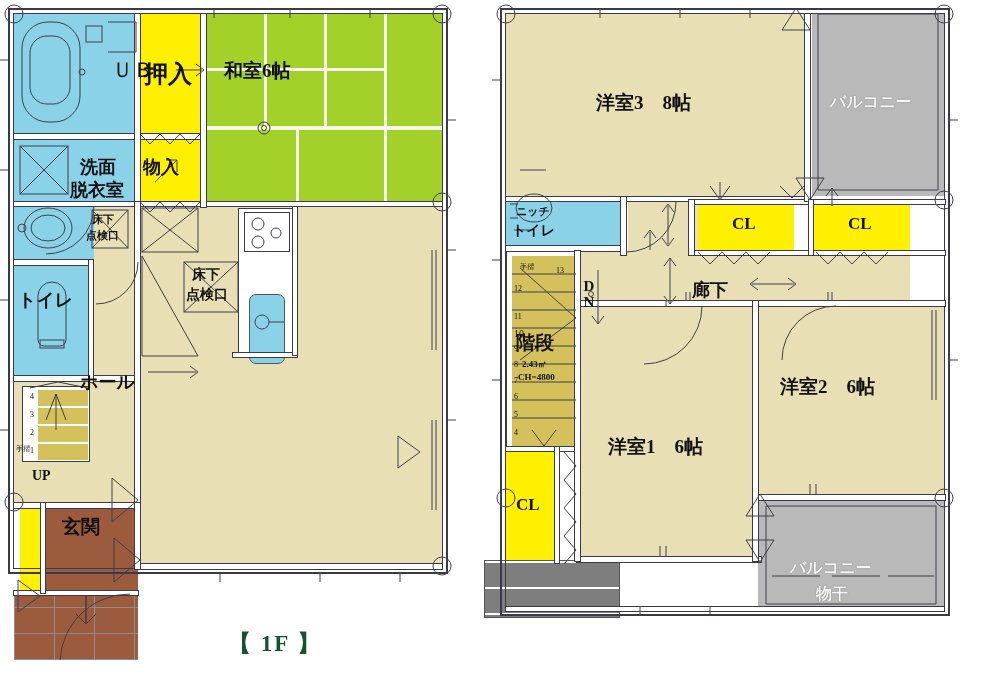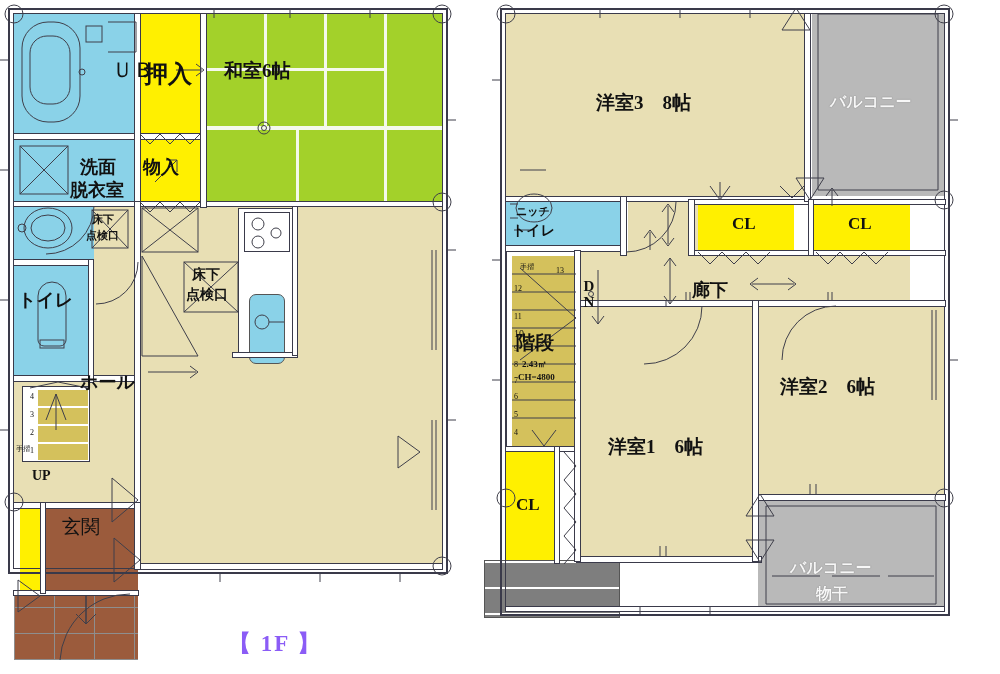--- a/index.html
+++ b/index.html
@@ -37,21 +37,21 @@
   .exstair{position:absolute;background:
       repeating-linear-gradient(180deg,#ffffff 0 2px,#7e7e7e 2px 26px);
       border:1px solid #555;box-sizing:border-box;}
 
   
   .tatami-line{position:absolute;background:#f4f9ec;}
 
   svg.ov{position:absolute;left:0;top:0;width:100%;height:100%;
          pointer-events:none;overflow:visible;}
 
-  .floor-tag{position:absolute;font-size:23px;font-weight:bold;letter-spacing:2px;color:#8b5cf6;}
+  .floor-tag{position:absolute;font-size:23px;font-weight:bold;letter-spacing:2px;color:#14532d;}
 
   .t-v{writing-mode:vertical-rl;text-orientation:upright;}
 </style>
 </head>
 <body>
 
 <div class="plan" id="plan-1f">
 
   <div class="room f-blue" style="left:14px;top:14px;width:124px;height:120px;"></div>
 
@@ -224,21 +224,21 @@
 
   <div class="lbl" style="left:32px;top:444px;font-size:14px;font-weight:bold;margin-top:24px;">UP</div>
 
   <div class="lbl" style="left:30px;top:392px;font-size:8px;">4</div>
   <div class="lbl" style="left:30px;top:410px;font-size:8px;">3</div>
   <div class="lbl" style="left:30px;top:428px;font-size:8px;">2</div>
   <div class="lbl" style="left:30px;top:446px;font-size:8px;">1</div>
   <div class="lbl" style="left:16px;top:444px;font-size:7px;">手摺</div>
 
 
-  <div class="lbl" style="left:62px;top:514px;font-size:19px;font-weight:normal;">玄関</div>
+  <div class="lbl" style="left:62px;top:514px;font-size:19px;font-weight:bold;">玄関</div>
 
   <div class="floor-tag" style="left:228px;top:628px;">【 1F 】</div>
 </div>
 
 <div class="plan" id="plan-2f">
 
   <div class="room f-cream" style="left:26px;top:14px;width:300px;height:182px;"></div>
 
   <div class="room f-gray" style="left:332px;top:14px;width:132px;height:182px;"></div>
 

